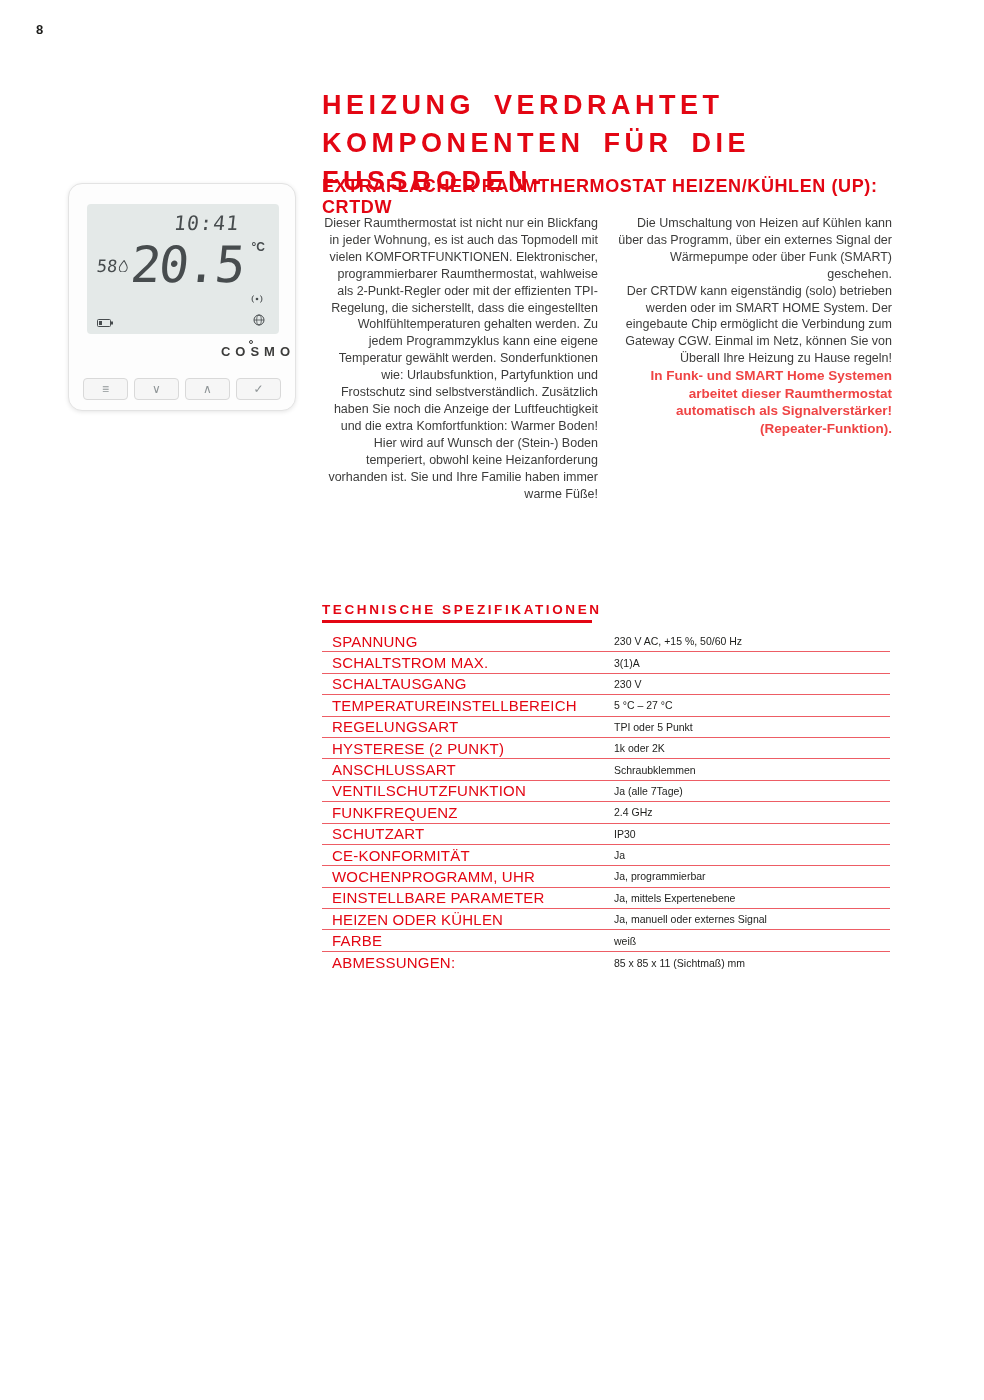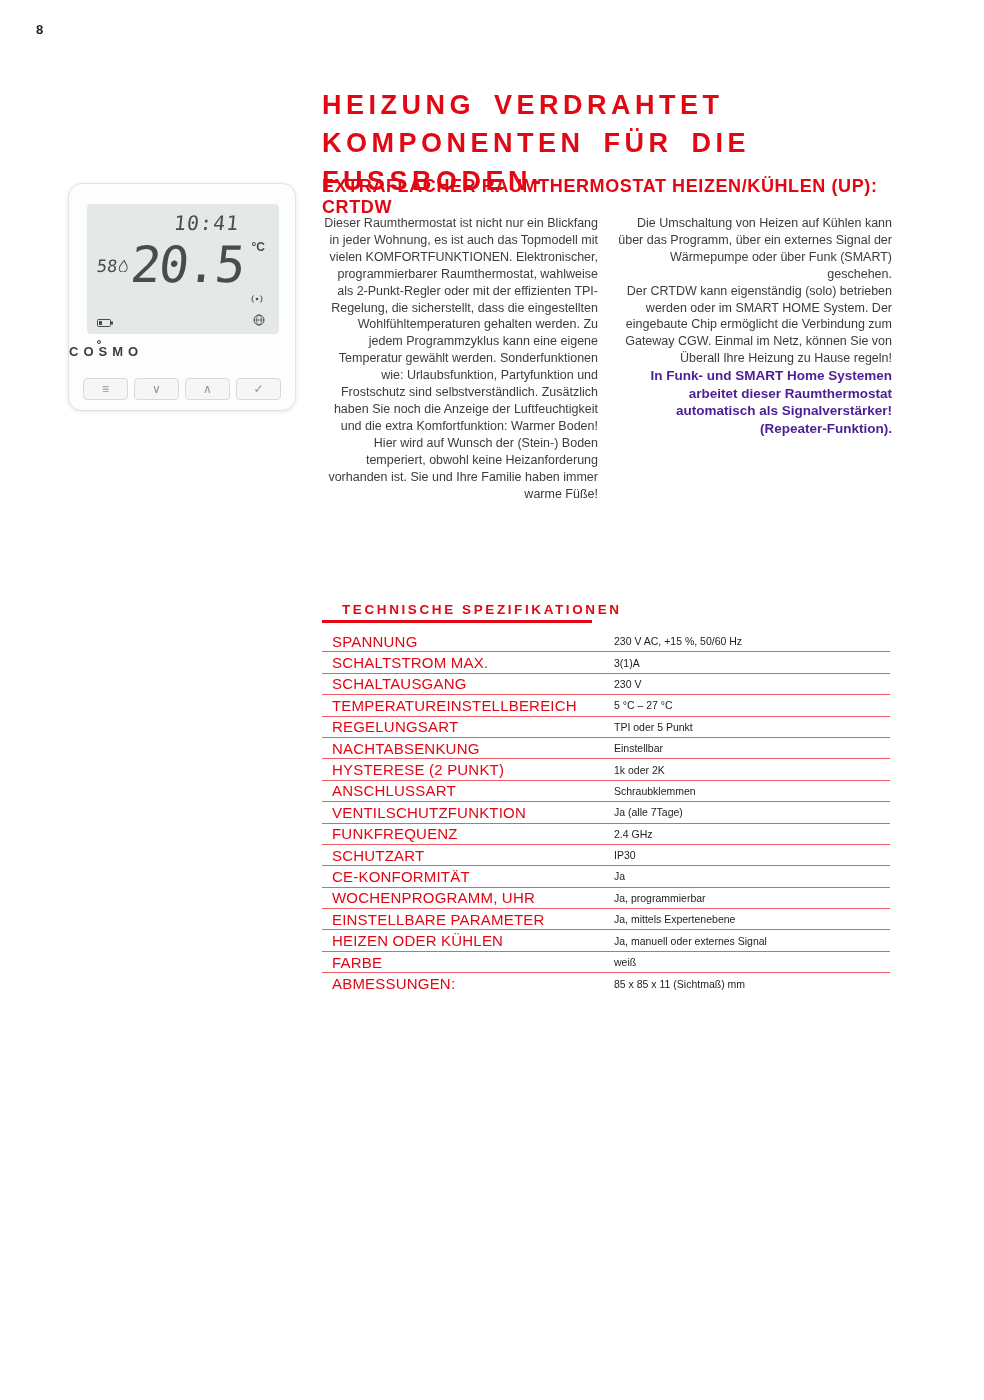--- a/index.html
+++ b/index.html
@@ -44,21 +44,21 @@
   .lcd-temp {
     position:absolute; left:44px; top:32px;
     font-family:"DejaVu Sans Mono", monospace; font-size:50px;
     transform:skewX(-6deg); letter-spacing:-2px;
   }
   .lcd-battery { position:absolute; left:10px; bottom:7px; }
   .lcd-signal { position:absolute; right:14px; bottom:30px; }
   .lcd-globe { position:absolute; right:14px; bottom:8px; }
 
   .brand {
-    position:absolute; left:0; right:0; top:160px; text-align:left;
+    position:absolute; left:0; right:0; top:160px; text-align:right;
     font-size:13px; font-weight:bold; letter-spacing:5px; color:#3c3c3b;
   }
   .brand-wrap { position:relative; display:inline-block; }
   .brand-ring {
     position:absolute; width:4px; height:4px; border:1px solid #3c3c3b; border-radius:50%;
     top:-4px; left:50%; transform:translateX(-9px);
   }
   .button-row {
     position:absolute; left:14px; right:14px; bottom:10px;
     display:flex; gap:6px;
@@ -68,27 +68,27 @@
     display:flex; align-items:center; justify-content:center;
     color:#8f9597; font-size:12px; line-height:1;
   }
 
   
   .body-col { position:absolute; top:215px; font-size:12.5px; line-height:16.9px; color:#3c3c3b; text-align:right; }
   .col-1 { left:322px; width:276px; }
   .col-2 { left:618px; width:274px; }
   .body-col p { margin:0; }
   .highlight {
-    margin-top:34px; font-weight:bold; color:#4c1d95; font-size:13.5px; line-height:17.5px;
+    margin-top:34px; font-weight:bold; color:#ef4444; font-size:13.5px; line-height:17.5px;
   }
 
   
   .specs-title {
     position:absolute; left:322px; top:602px;
-    color:#e30613; font-weight:bold; font-size:13.5px; letter-spacing:2.6px;margin-left:20px;
+    color:#e30613; font-weight:bold; font-size:13.5px; letter-spacing:2.6px;
   }
   .specs-underline { position:absolute; left:322px; top:620px; width:270px; height:3px; background:#e30613; }
   .spec-table { position:absolute; left:322px; top:631px; width:568px; }
   .spec-row {
     display:flex; align-items:center; height:21.4px;
     border-bottom:1px solid rgba(227,6,19,0.65);
   }
   .spec-row:last-child { border-bottom:none;justify-content:space-between; }
   .spec-label {
     flex:0 0 292px; padding-left:10px;
@@ -198,24 +198,20 @@
       </div>
     <div class="spec-row">
         <div class="spec-label">TEMPERATUREINSTELLBEREICH</div>
         <div class="spec-value">5 °C – 27 °C</div>
       </div>
     <div class="spec-row">
         <div class="spec-label">REGELUNGSART</div>
         <div class="spec-value">TPI oder 5 Punkt</div>
       </div>
     <div class="spec-row">
-        <div class="spec-label">NACHTABSENKUNG</div>
-        <div class="spec-value">Einstellbar</div>
-      </div>
-    <div class="spec-row">
         <div class="spec-label">HYSTERESE (2 PUNKT)</div>
         <div class="spec-value">1k oder 2K</div>
       </div>
     <div class="spec-row">
         <div class="spec-label">ANSCHLUSSART</div>
         <div class="spec-value">Schraubklemmen</div>
       </div>
     <div class="spec-row">
         <div class="spec-label">VENTILSCHUTZFUNKTION</div>
         <div class="spec-value">Ja (alle 7Tage)</div>

